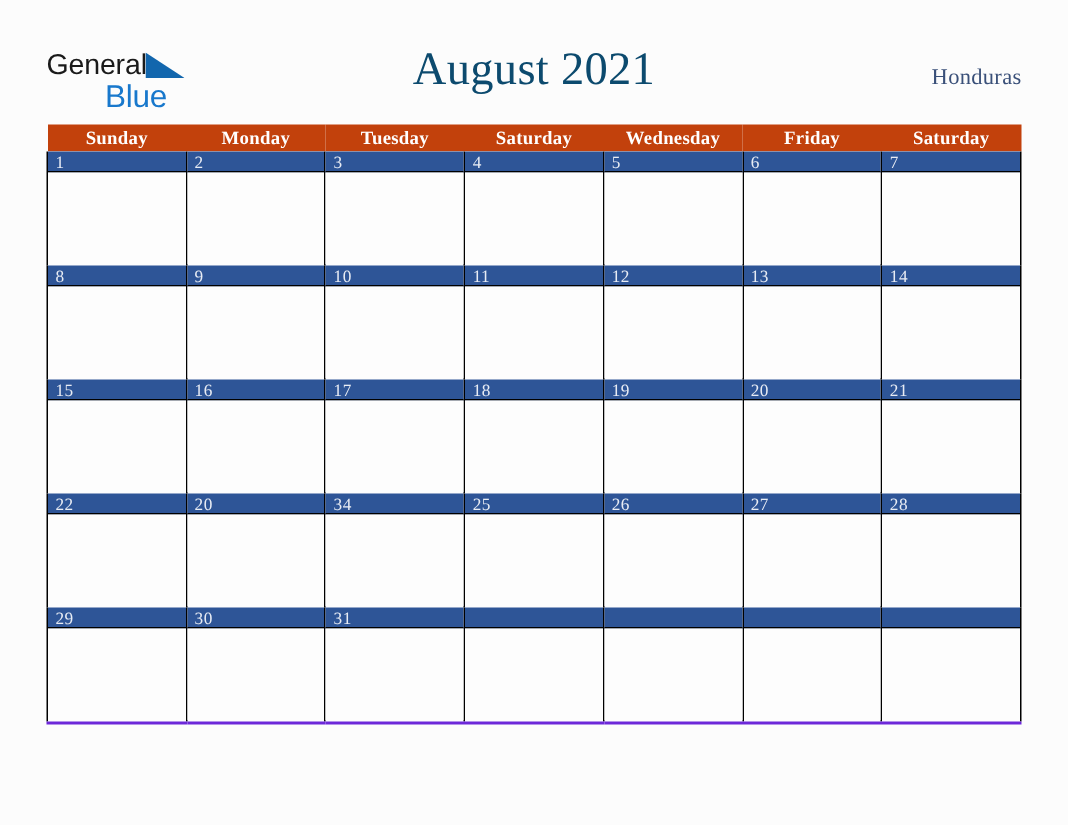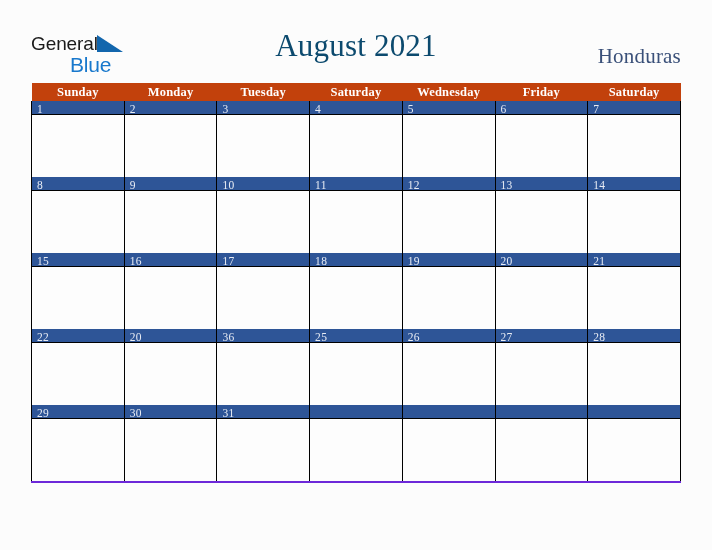--- a/index.html
+++ b/index.html
@@ -83,21 +83,21 @@
     font-size: 31px;
     color: #0c4a6e;
     letter-spacing: 0.2px;
   }
 
   .country {
     position: absolute;
     right: 31px;
     top: 44px;
     font-family: "Liberation Serif", serif;
-    font-size: 21px;
+    font-size: 15px;
     color: #3a5079;
     letter-spacing: 0.2px;
   }
 
   
   .calendar {
     position: absolute;
     left: 31px;
     top: 83px;
     width: 650px;
@@ -334,21 +334,21 @@
             </div>
           </td>
         <td>
             <div class="daycell">
               <div class="daynum-band"><span class="daynum">20</span></div>
               <div class="daybody"></div>
             </div>
           </td>
         <td>
             <div class="daycell">
-              <div class="daynum-band"><span class="daynum">36</span></div>
+              <div class="daynum-band"><span class="daynum">34</span></div>
               <div class="daybody"></div>
             </div>
           </td>
         <td>
             <div class="daycell">
               <div class="daynum-band"><span class="daynum">25</span></div>
               <div class="daybody"></div>
             </div>
           </td>
         <td>

